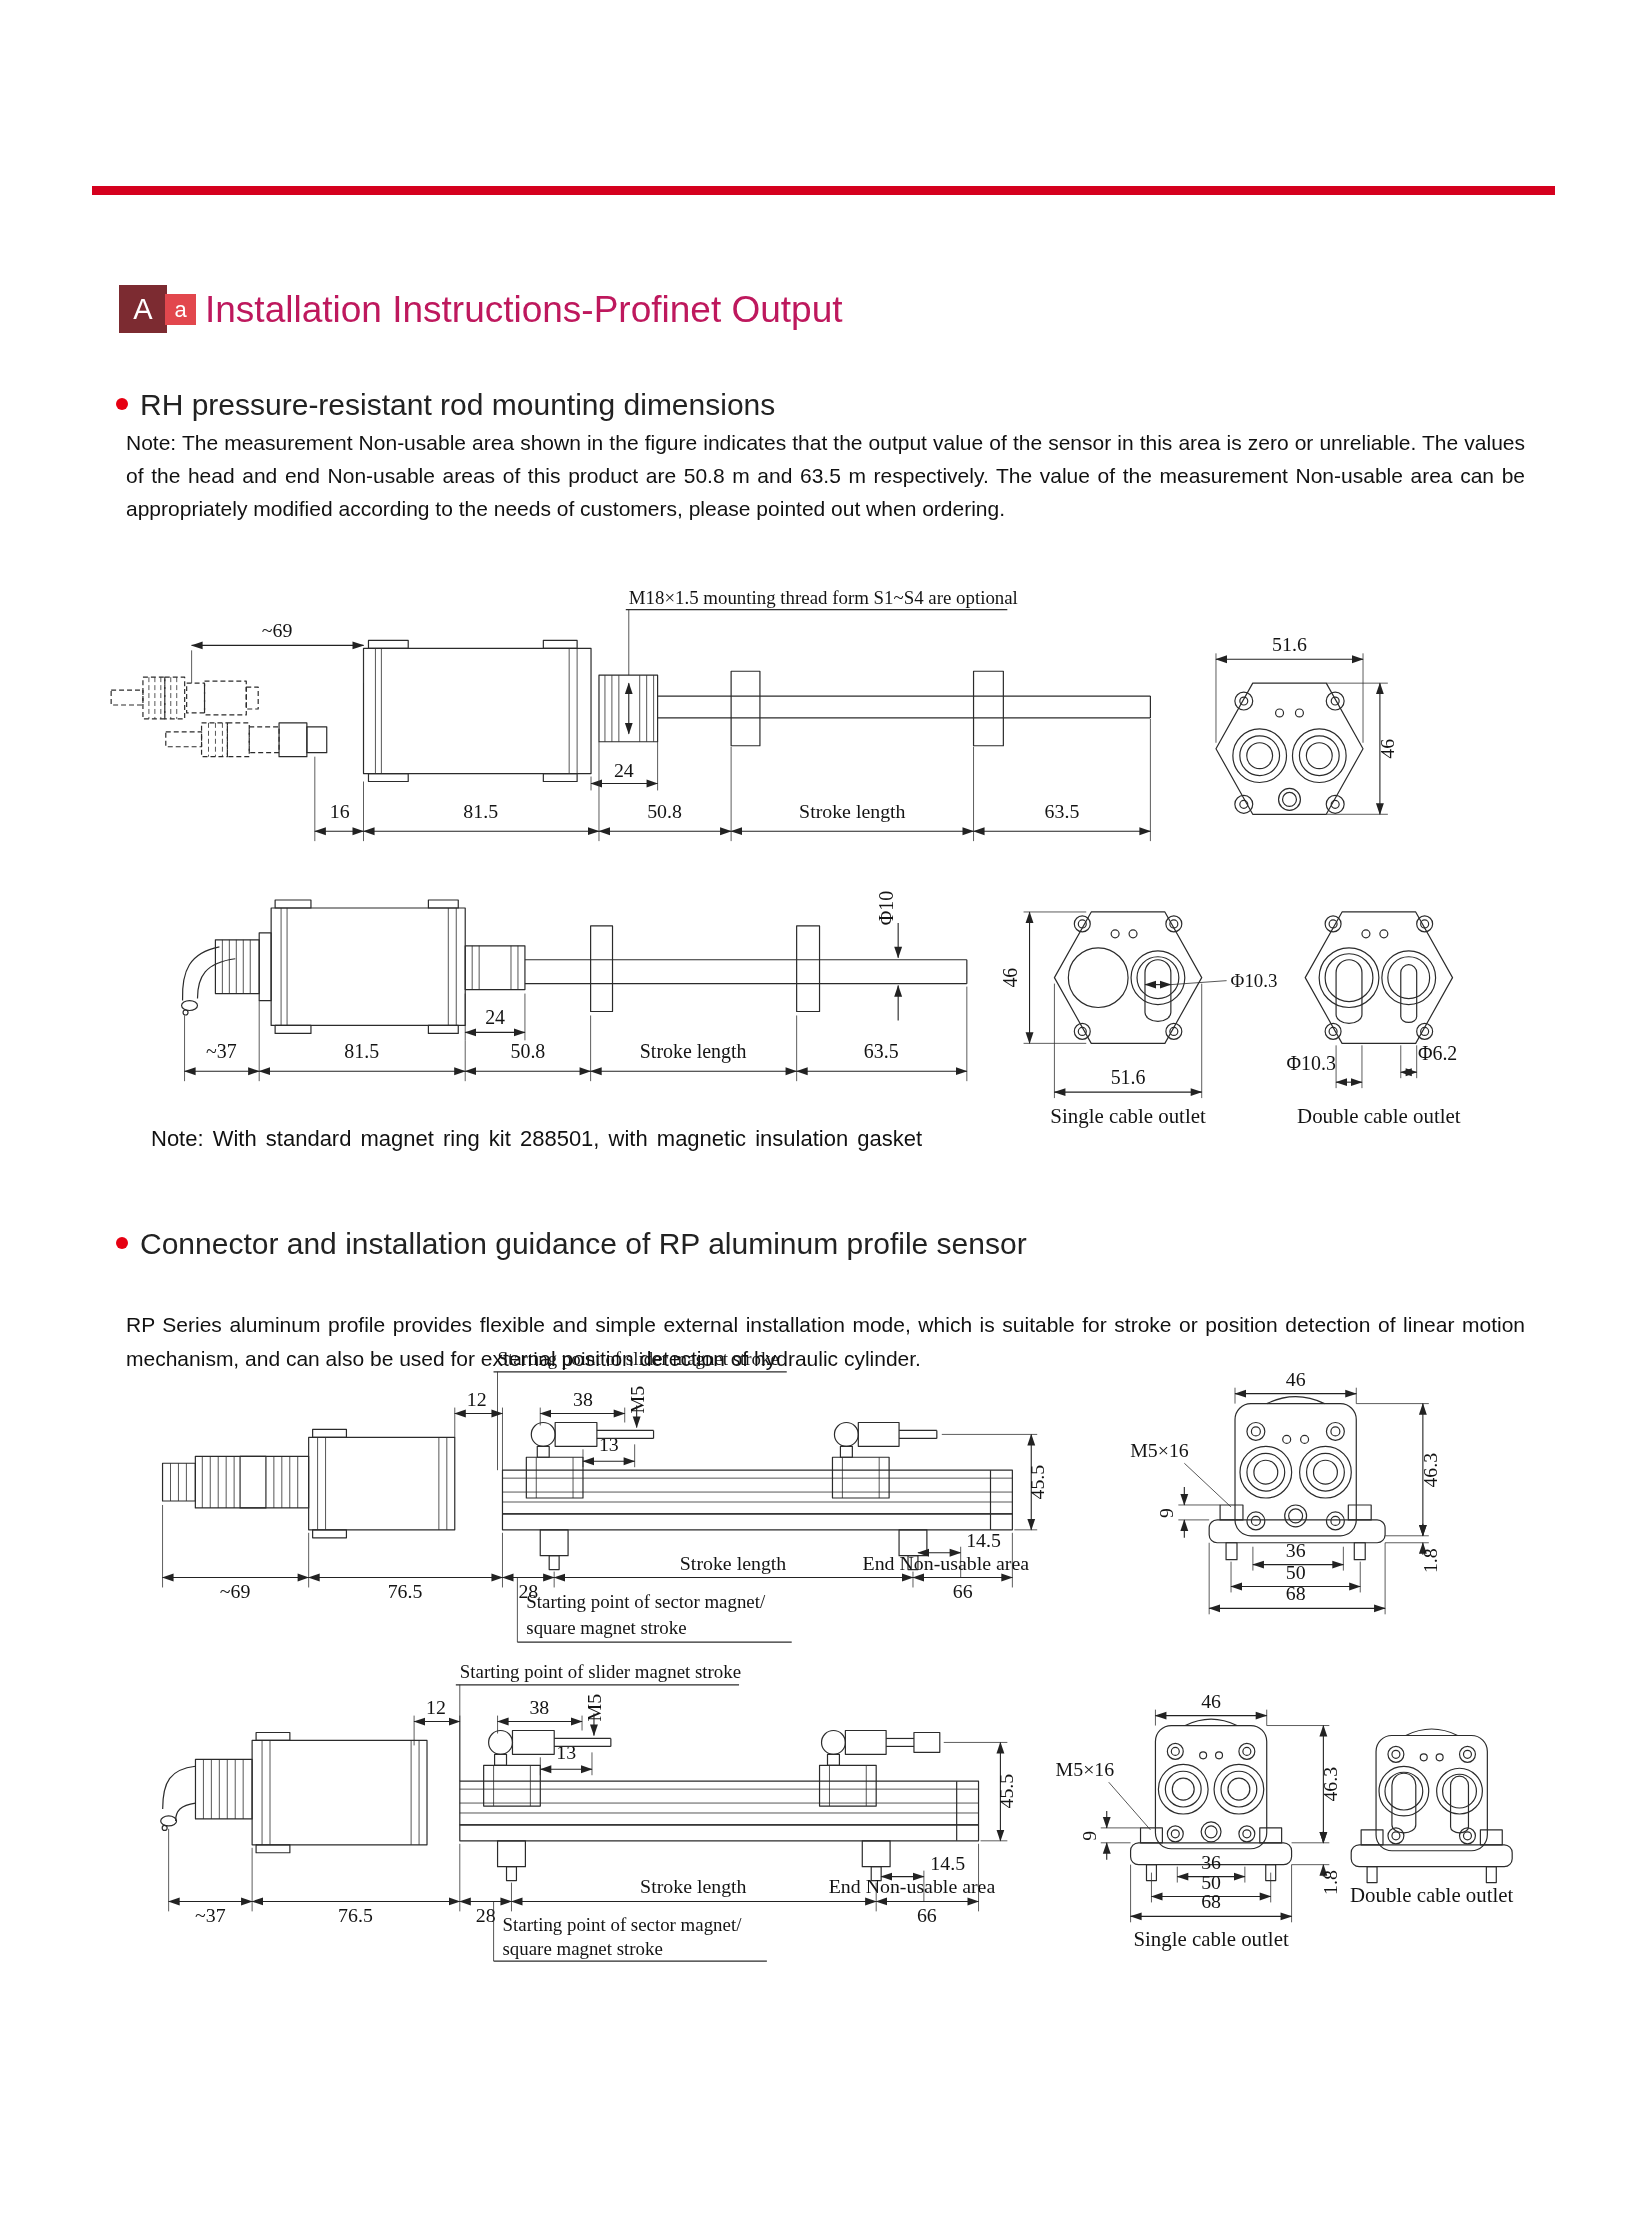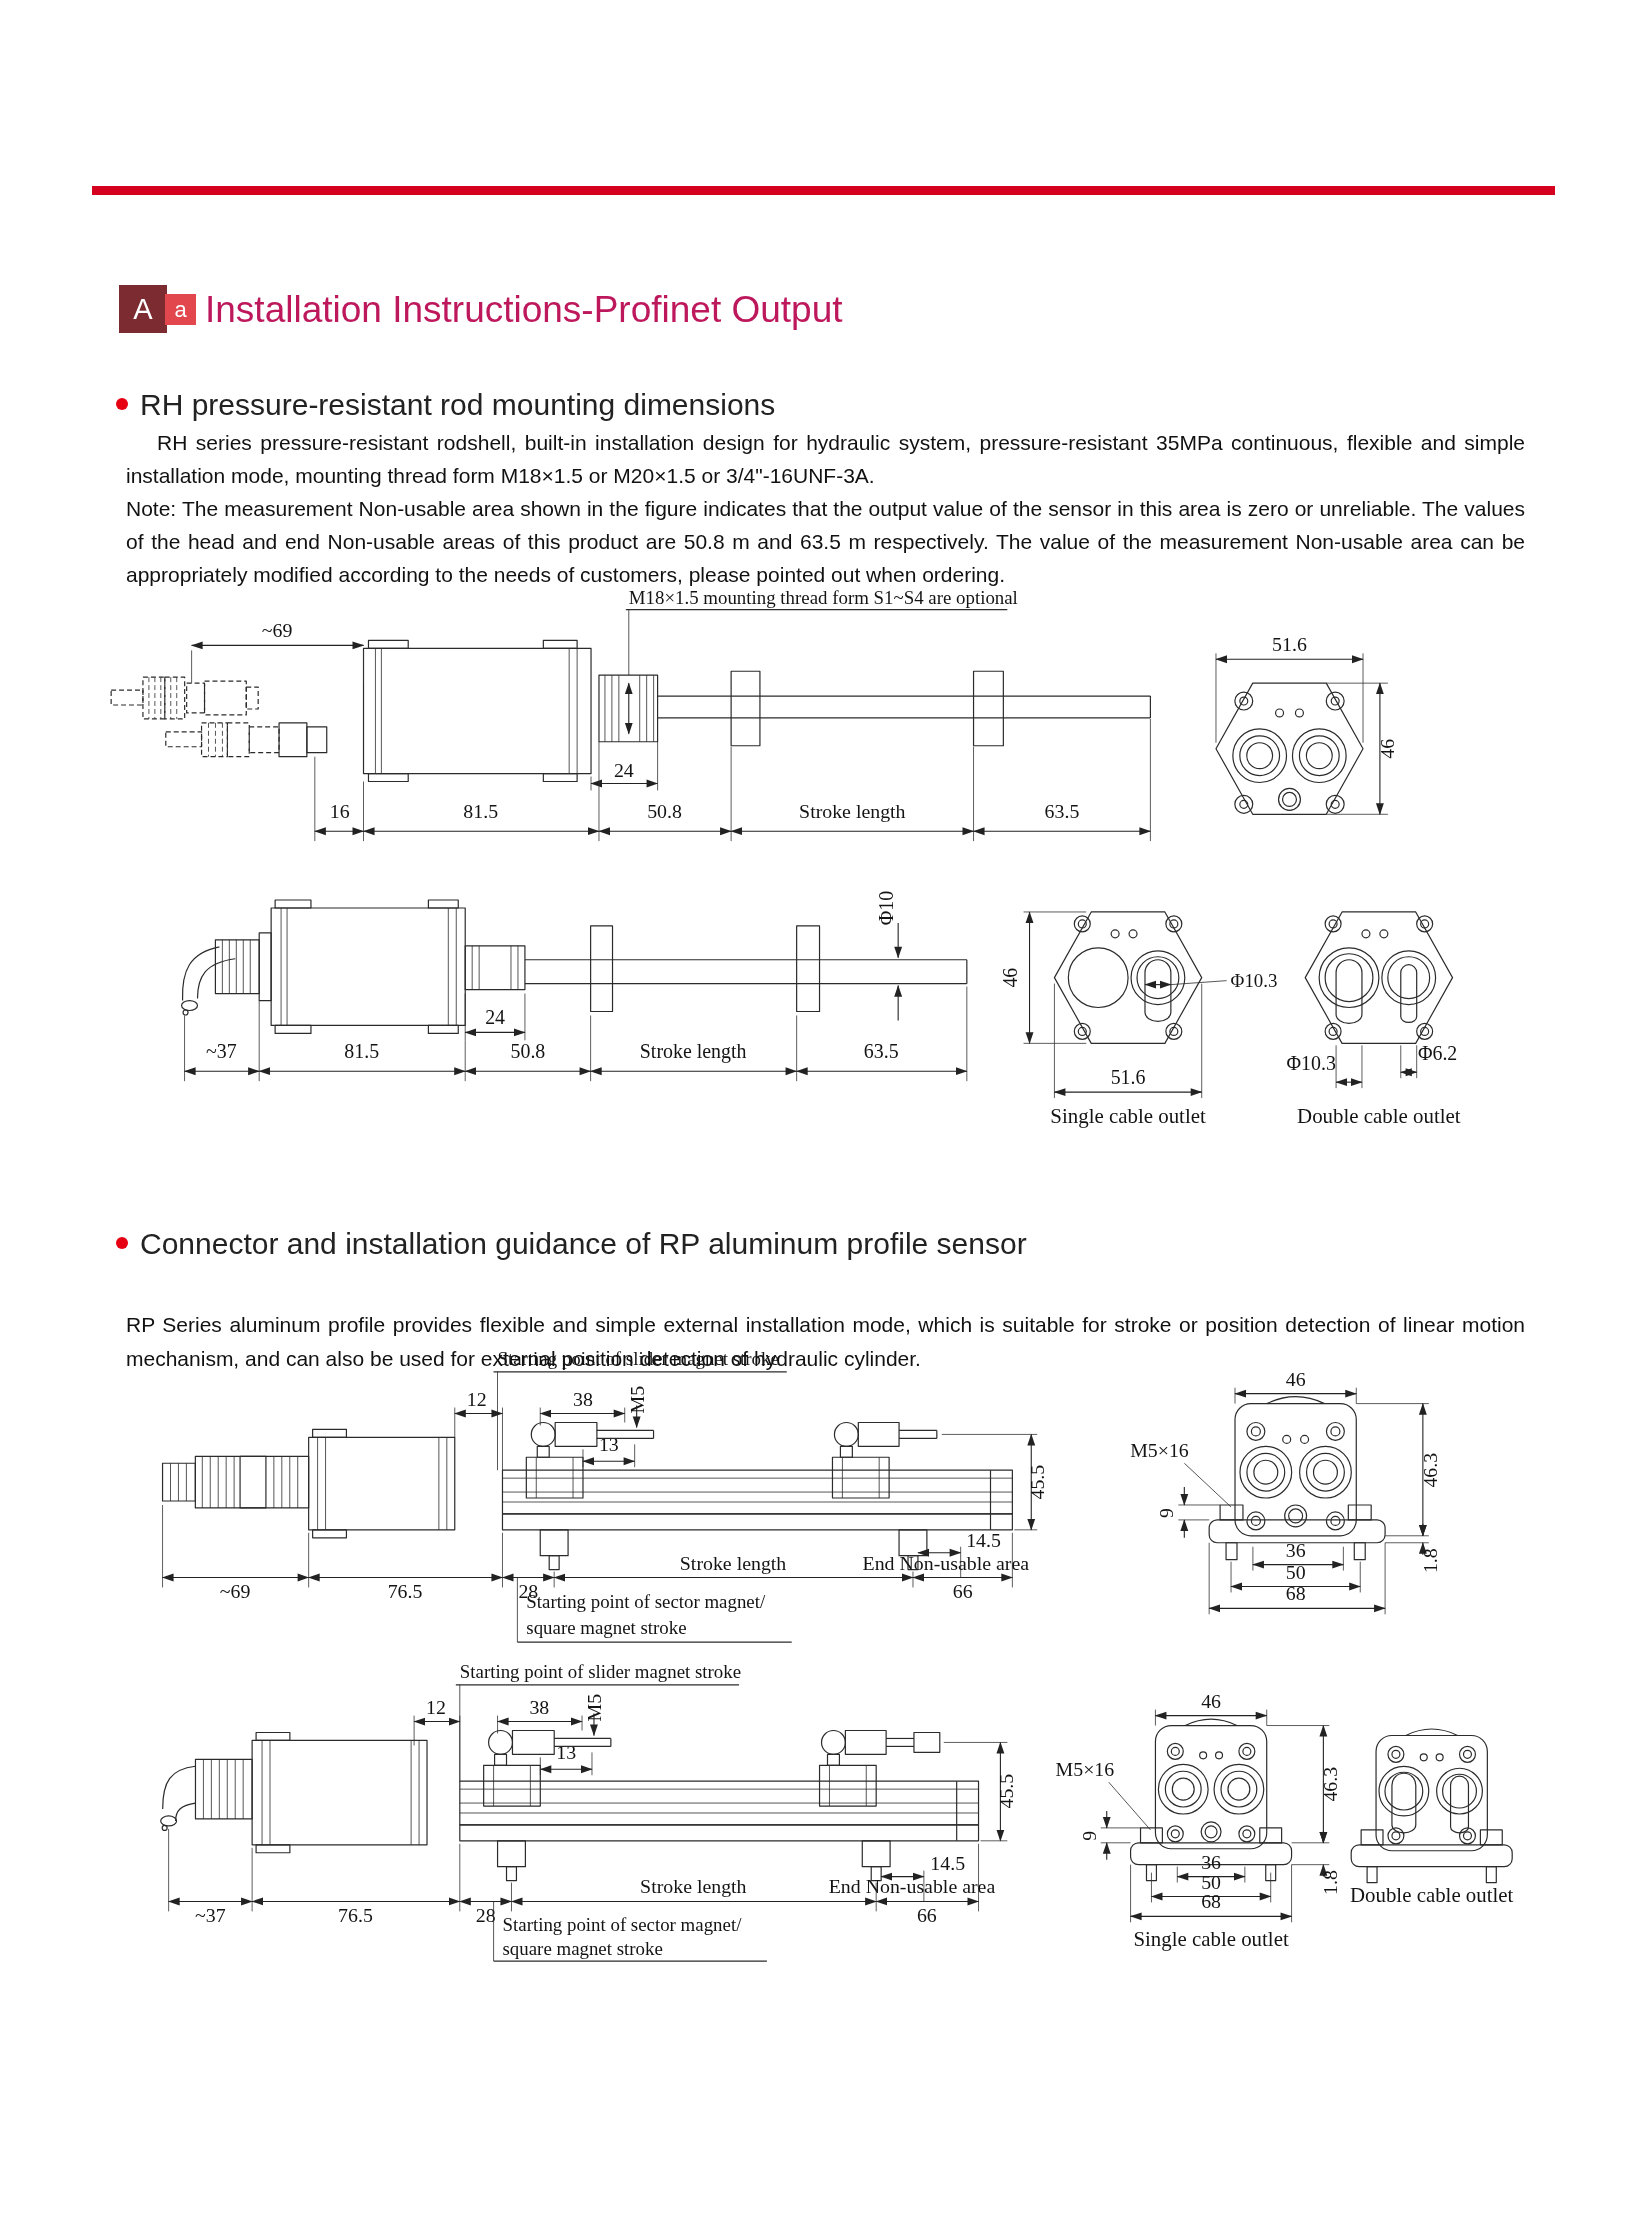--- a/index.html
+++ b/index.html
@@ -36,21 +36,20 @@
 <div class="abs rule"></div>
 
 <div class="abs badgeA">A</div>
 <div class="abs badgeB">a</div>
 <div class="abs title">Installation Instructions-Profinet Output</div>
 
 <div class="abs bdot" style="left:116px;top:398px;"></div>
 <div class="abs bhead" style="left:140px;top:388px;">RH pressure-resistant rod mounting dimensions</div>
 
 <div class="abs para" style="left:126px;top:426px;">
-  <p class="indent">RH series pressure-resistant rodshell, built-in installation design for hydraulic system, pressure-resistant 35MPa continuous, flexible and simple installation mode, mounting thread form M18×1.5 or M20×1.5 or 3/4"-16UNF-3A.</p>
   <p>Note: The measurement Non-usable area shown in the figure indicates that the output value of the sensor in this area is zero or unreliable. The values of the head and end Non-usable areas of this product are 50.8 m and 63.5 m respectively. The value of the measurement Non-usable area can be appropriately modified according to the needs of customers, please pointed out when ordering.</p>
 </div>
 
 <svg class="abs" style="left:90px;top:552px;" width="1473" height="308" viewBox="0 0 1480 310">
   <defs>
     <marker id="ah" viewBox="0 0 10 8" refX="9.5" refY="4" markerWidth="11" markerHeight="8.5" orient="auto-start-reverse">
       <path d="M0,0.6 L10,4 L0,7.4 z" fill="#222"></path>
     </marker>
     <pattern id="hat" width="5" height="5" patternUnits="userSpaceOnUse" patternTransform="rotate(45)">
       <rect width="5" height="5" fill="#fff"></rect>
@@ -303,20 +302,21 @@
     <text class="dt" x="1227" y="210">Φ10.3</text>
     <line class="ext" x1="1317" y1="185" x2="1317" y2="218"></line>
       <line class="ext" x1="1333" y1="185" x2="1333" y2="218"></line>
     <line class="dl" x1="1317" y1="212" x2="1333" y2="212"></line>
     <text class="dt" x="1354" y="200">Φ6.2</text>
     <text class="cap" x="1295" y="263">Double cable outlet</text>
   </g>
 </svg>
 
 <div class="abs note" style="left:151px;top:1118px;">
+  <div>Note: With standard magnet ring kit 288501, with magnetic insulation gasket</div>
 </div>
 
 <div class="abs bdot" style="left:116px;top:1237px;"></div>
 <div class="abs bhead" style="left:140px;top:1227px;">Connector and installation guidance of RP aluminum profile sensor</div>
 <div class="abs para" style="left:126px;top:1268px;line-height:34px;margin-top:40px;">
   <p>RP Series aluminum profile provides flexible and simple external installation mode, which is suitable for stroke or position detection of linear motion mechanism, and can also be used for external position detection of hydraulic cylinder.</p>
 </div>
 
 <svg class="abs" style="left:90px;top:1338px;" width="1473" height="328" viewBox="0 0 1480 330">
 

